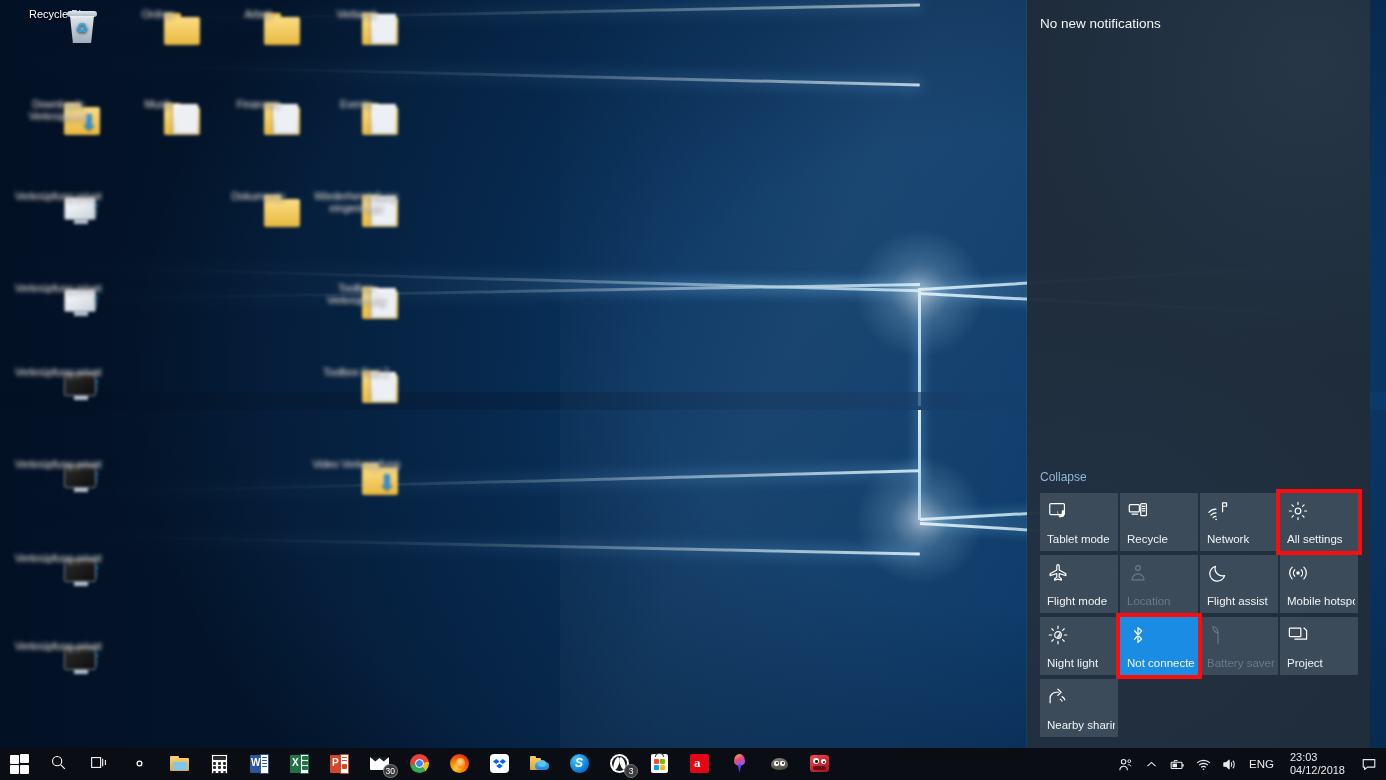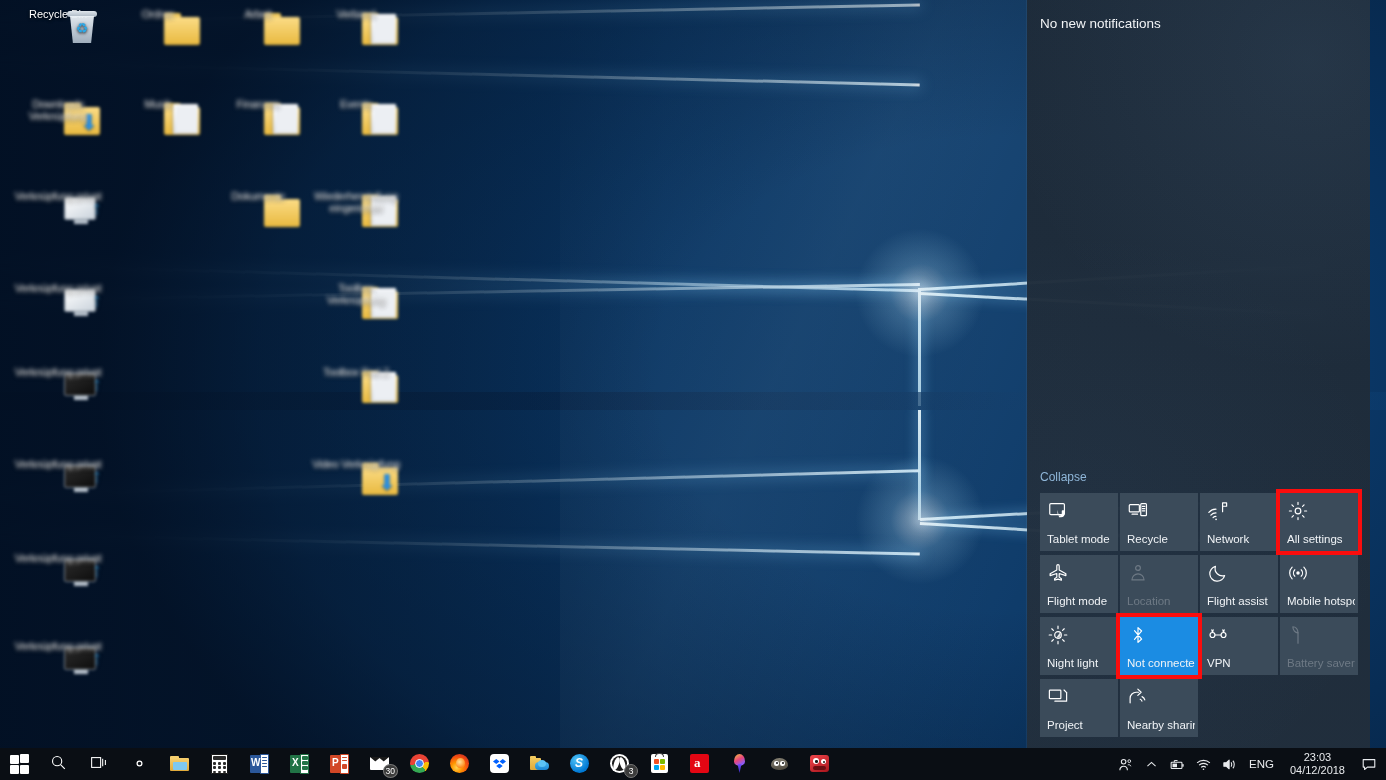--- a/index.html
+++ b/index.html
@@ -168,21 +168,21 @@
     background:#3c3c3c; border:1px solid #767676; border-radius:50%;
     color:#fff; font-size:8.5px; line-height:12px; text-align:center;
   }
   #tb-right {
     margin-left:auto; display:flex; align-items:center; height:32px;
     padding-right:2px;
   }
   .tray-ic { width:26px; height:32px; display:flex; align-items:center; justify-content:center; color:#e8eaed; cursor:pointer; }
   #tray-lang { color:#e8eaed; font-size:11.5px; padding:0 7px; cursor:pointer; }
   #tray-clock {
-    color:#e8eaed; font-size:11px; line-height:13px; text-align:center;
+    color:#e8eaed; font-size:11px; line-height:13px; 
     padding:0 9px; cursor:pointer;
   }
   #tray-ac { width:30px; height:32px; display:flex; align-items:center; justify-content:center; cursor:pointer; }
 
   
   .sq { position:absolute; border-radius:1px; }
 </style>
 </head>
 <body>
 
@@ -409,31 +409,20 @@
         <span class="tlabel">Night light</span>
       </div>
       <div class="tile active highlight">
         <span class="ticon">
           <svg width="22" height="22" viewBox="0 0 24 24" fill="none" stroke="currentColor" stroke-width="1.3" stroke-linecap="round" stroke-linejoin="round">
             <path d="M8.2 7.2L16 16.4l-4 3.6V4l4 3.6-7.8 9.2"></path>
           </svg>
         </span>
         <span class="tlabel">Not connected</span>
       </div>
-      <div class="tile">
-        <span class="ticon">
-          <svg width="22" height="22" viewBox="0 0 24 24" fill="none" stroke="currentColor" stroke-width="1.3" stroke-linecap="round" stroke-linejoin="round">
-            <circle cx="6" cy="12" r="2.7"></circle>
-            <circle cx="18" cy="12" r="2.7"></circle>
-            <path d="M8.7 12h6.6"></path>
-            <path d="M5.3 8.6l1.6-2.2M6.7 8.6L5.1 6.4M17.3 8.6l1.6-2.2M18.7 8.6l-1.6-2.2"></path>
-          </svg>
-        </span>
-        <span class="tlabel">VPN</span>
-      </div>
       <div class="tile disabled">
         <span class="ticon">
           <svg width="22" height="22" viewBox="0 0 24 24" fill="none" stroke="currentColor" stroke-width="1.3" stroke-linecap="round" stroke-linejoin="round">
             <path d="M12 21V9.6"></path>
             <path d="M12 9.6C12 5.6 9.4 3 6.4 3c0 4 2.6 6.6 5.6 6.6z"></path>
             <path d="M12 9.6C12 5.6 14.6 3 17.6 3c0 4-2.6 6.6-5.6 6.6z" opacity="0"></path>
           </svg>
         </span>
         <span class="tlabel">Battery saver</span>
       </div>

